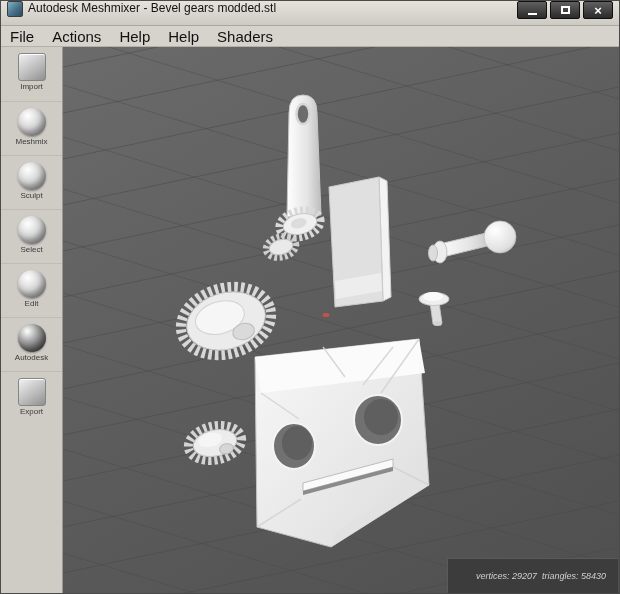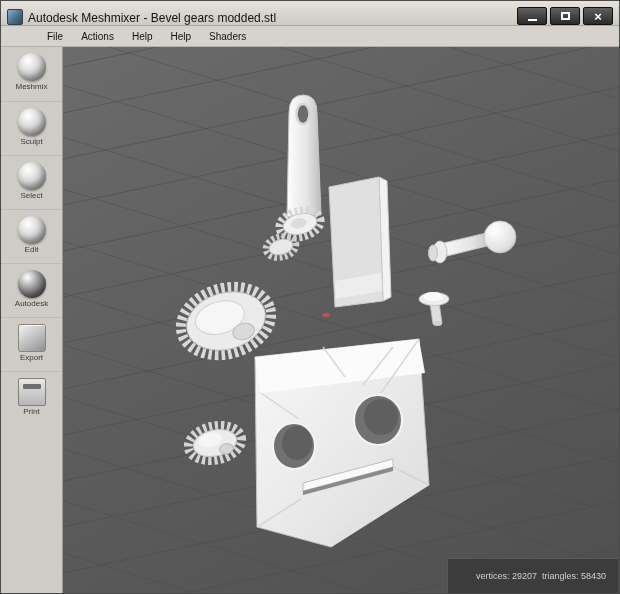--- a/index.html
+++ b/index.html
@@ -3,21 +3,21 @@
 <meta charset="utf-8">
 <style>
   html,body{margin:0;padding:0;background:#ffffff;font-family:"Liberation Sans",sans-serif;}
   .window{
     position:relative;width:620px;height:594px;box-sizing:border-box;
     border:1px solid #4a4a4a;background:var(--menubar_bg,#d6d3cc);
     overflow:hidden;
   }
   
   .titlebar{
-    height:24px;display:flex;align-items:flex-end;
+    height:24px;display:flex;align-items:flex-start;
     background:linear-gradient(var(--titlebar_bg,#e6e3dc),#cdcac3);
     border-bottom:1px solid #a9a69f;padding:0 4px;
   }
   .app-icon{
     width:14px;height:14px;margin:0 5px 0 2px;border-radius:2px;
     background:linear-gradient(135deg,#7fb3c8,#48708a 55%,#2e4a5e);
     border:1px solid #3c3c3c;flex:0 0 auto;
   }
   .title{font-size:12px;color:#111;flex:1 1 auto;white-space:nowrap;overflow:hidden;}
   .win-controls{display:flex;gap:3px;margin-right:2px;}
@@ -26,21 +26,21 @@
     background:linear-gradient(#606060,#2a2a2a);display:flex;align-items:center;justify-content:center;
     padding:0;cursor:default;color:#fff;
   }
   .glyph-min{width:9px;height:2px;background:#fff;display:block;margin-top:8px;}
   .glyph-max{width:9px;height:8px;border:2px solid #fff;box-sizing:border-box;display:block;}
   .glyph-close{font-size:13px;line-height:1;font-weight:bold;color:#fff;}
   
   .menubar{
     height:20px;display:flex;align-items:center;
     background:var(--menubar_bg,#d6d3cc);border-bottom:1px solid #b4b1aa;
-    font-size:10px;color:#111;padding-left:37px;
+    font-size:15px;color:#111;
   }
   .menu-item{padding:3px 9px;white-space:nowrap;}
   
   .main{display:flex;height:548px;}
   .sidebar{
     width:62px;box-sizing:border-box;background:var(--sidebar_bg,#cfccc5);
     border-right:1px solid #9a9792;display:flex;flex-direction:column;overflow:hidden;
   }
   .tool{height:54px;text-align:center;padding-top:4px;box-sizing:border-box;}
   .tool + .tool{border-top:1px solid rgba(0,0,0,0.08);}
@@ -63,21 +63,21 @@
   
   .viewport{
     position:relative;flex:1 1 auto;overflow:hidden;
     background:linear-gradient(150deg,#6b6b6b,var(--viewport_bg,#5d5d5d) 45%,#4f4f4f);
   }
   .scene{position:absolute;inset:0;width:100%;height:100%;}
   .statusbar{
     position:absolute;right:1px;bottom:1px;
     background:var(--status_bg,#3c3c3c);color:var(--status_text,#d0d0d0);
     border:1px solid #5a5a5a;border-right:none;border-bottom:none;
-    font-size:9px;padding:2px 12px 3px 8px;white-space:pre;
+    font-size:9px;padding:2px 12px 3px 8px;white-space:pre;font-style:italic;
   }
 </style>
 </head>
 <body>
 
 <div class="window">
 
   <div class="titlebar">
     <div class="app-icon"></div>
     <div class="title">Autodesk Meshmixer - Bevel gears modded.stl</div>
@@ -99,20 +99,24 @@
     <span class="menu-item">Actions</span>
     <span class="menu-item">Help</span>
     <span class="menu-item">Help</span>
     <span class="menu-item">Shaders</span>
   </div>
 
   <div class="main">
 
     <div class="sidebar">
       <div class="tool">
+        <div class="ticon i-box"></div>
+        <div class="tlabel">Import</div>
+      </div>
+      <div class="tool">
         <div class="ticon i-ball"></div>
         <div class="tlabel">Meshmix</div>
       </div>
       <div class="tool">
         <div class="ticon i-ball"></div>
         <div class="tlabel">Sculpt</div>
       </div>
       <div class="tool">
         <div class="ticon i-ball"></div>
         <div class="tlabel">Select</div>
@@ -121,24 +125,20 @@
         <div class="ticon i-ball"></div>
         <div class="tlabel">Edit</div>
       </div>
       <div class="tool">
         <div class="ticon i-ball dark"></div>
         <div class="tlabel">Autodesk</div>
       </div>
       <div class="tool">
         <div class="ticon i-box"></div>
         <div class="tlabel">Export</div>
-      </div>
-      <div class="tool">
-        <div class="ticon i-print"></div>
-        <div class="tlabel">Print</div>
       </div>
     </div>
 
     <div class="viewport">
       <svg class="scene" viewBox="0 0 556 548" preserveAspectRatio="none">
         <defs>
           <linearGradient id="gCyl" x1="0" y1="0" x2="1" y2="0">
             <stop offset="0" stop-color="#ffffff"></stop>
             <stop offset="0.6" stop-color="#e4e4e4"></stop>
             <stop offset="1" stop-color="#bdbdbd"></stop>

